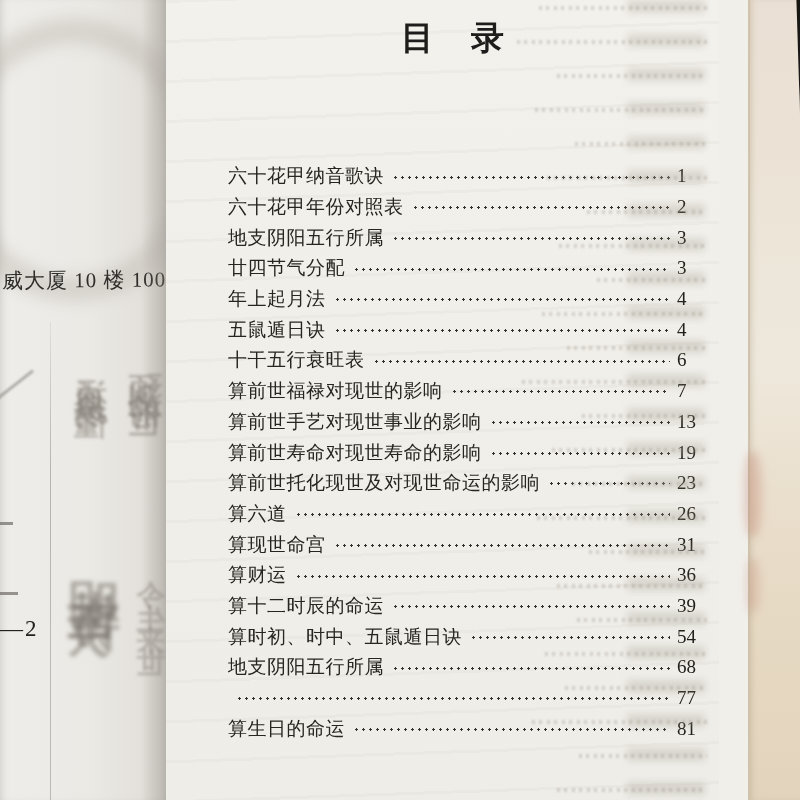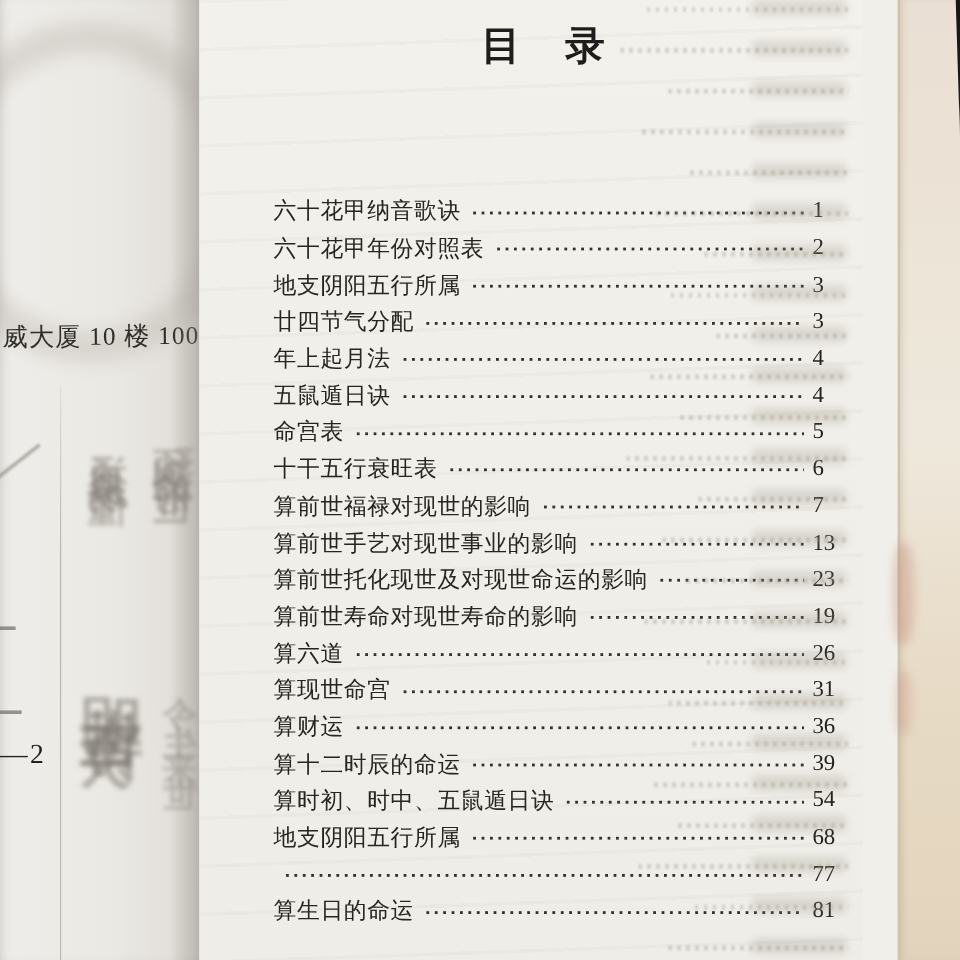--- a/index.html
+++ b/index.html
@@ -158,48 +158,43 @@
           <span class="toc-label">年上起月法</span>
           <span class="toc-leader"></span>
           <span class="toc-page-num">4</span>
         </div>
         <div class="toc-row">
           <span class="toc-label">五鼠遁日诀</span>
           <span class="toc-leader"></span>
           <span class="toc-page-num">4</span>
         </div>
         <div class="toc-row">
-          <span class="toc-label">命宫表</span>
-          <span class="toc-leader"></span>
-          <span class="toc-page-num">5</span>
-        </div>
-        <div class="toc-row">
           <span class="toc-label">十干五行衰旺表</span>
           <span class="toc-leader"></span>
           <span class="toc-page-num">6</span>
         </div>
         <div class="toc-row">
           <span class="toc-label">算前世福禄对现世的影响</span>
           <span class="toc-leader"></span>
           <span class="toc-page-num">7</span>
         </div>
         <div class="toc-row">
           <span class="toc-label">算前世手艺对现世事业的影响</span>
           <span class="toc-leader"></span>
           <span class="toc-page-num">13</span>
         </div>
         <div class="toc-row">
+          <span class="toc-label">算前世寿命对现世寿命的影响</span>
+          <span class="toc-leader"></span>
+          <span class="toc-page-num">19</span>
+        </div>
+        <div class="toc-row">
           <span class="toc-label">算前世托化现世及对现世命运的影响</span>
           <span class="toc-leader"></span>
           <span class="toc-page-num">23</span>
-        </div>
-        <div class="toc-row">
-          <span class="toc-label">算前世寿命对现世寿命的影响</span>
-          <span class="toc-leader"></span>
-          <span class="toc-page-num">19</span>
         </div>
         <div class="toc-row">
           <span class="toc-label">算六道</span>
           <span class="toc-leader"></span>
           <span class="toc-page-num">26</span>
         </div>
         <div class="toc-row">
           <span class="toc-label">算现世命宫</span>
           <span class="toc-leader"></span>
           <span class="toc-page-num">31</span>

